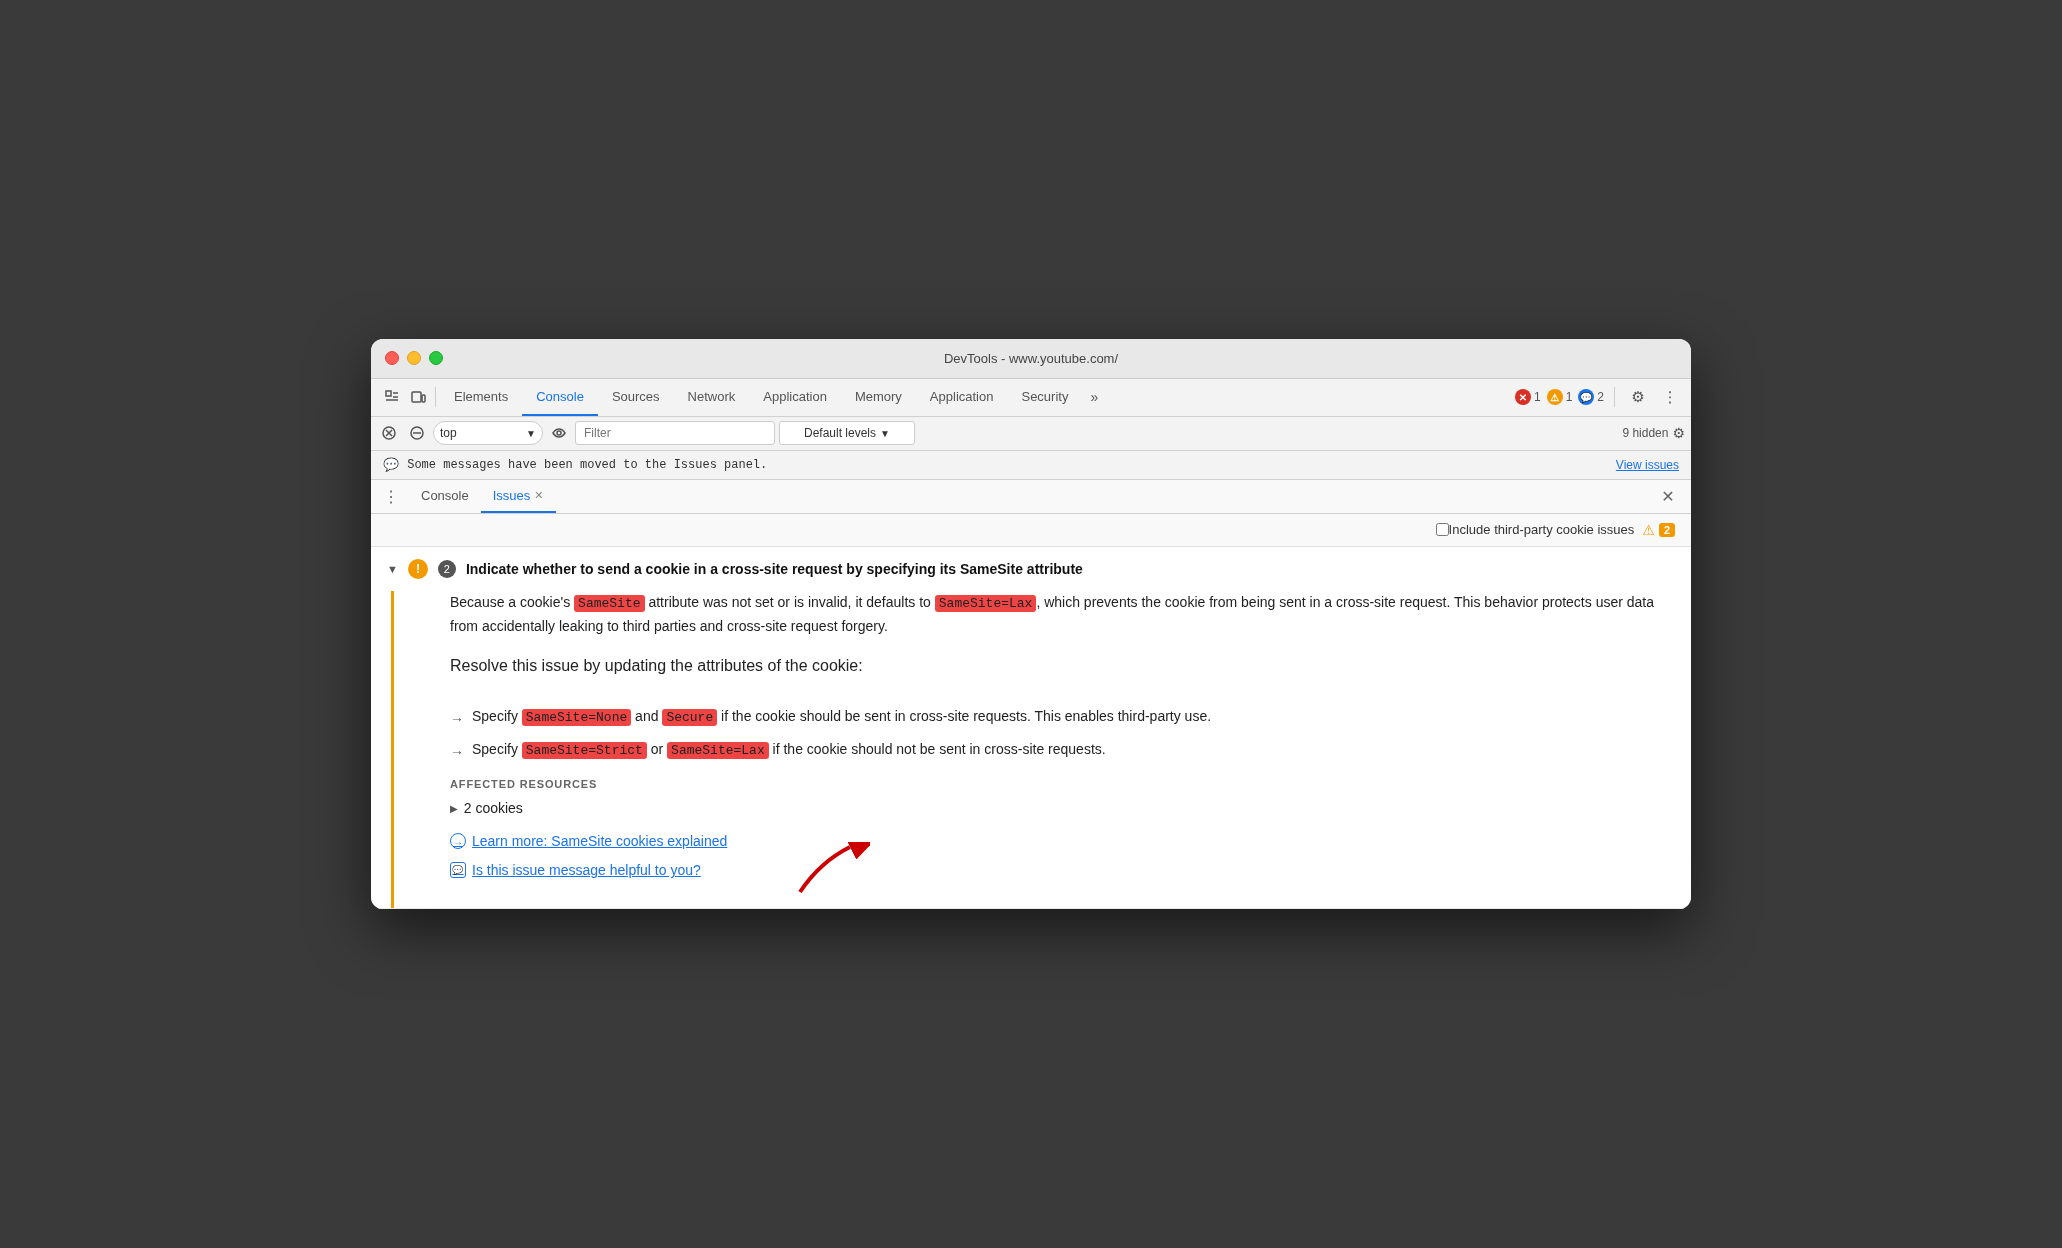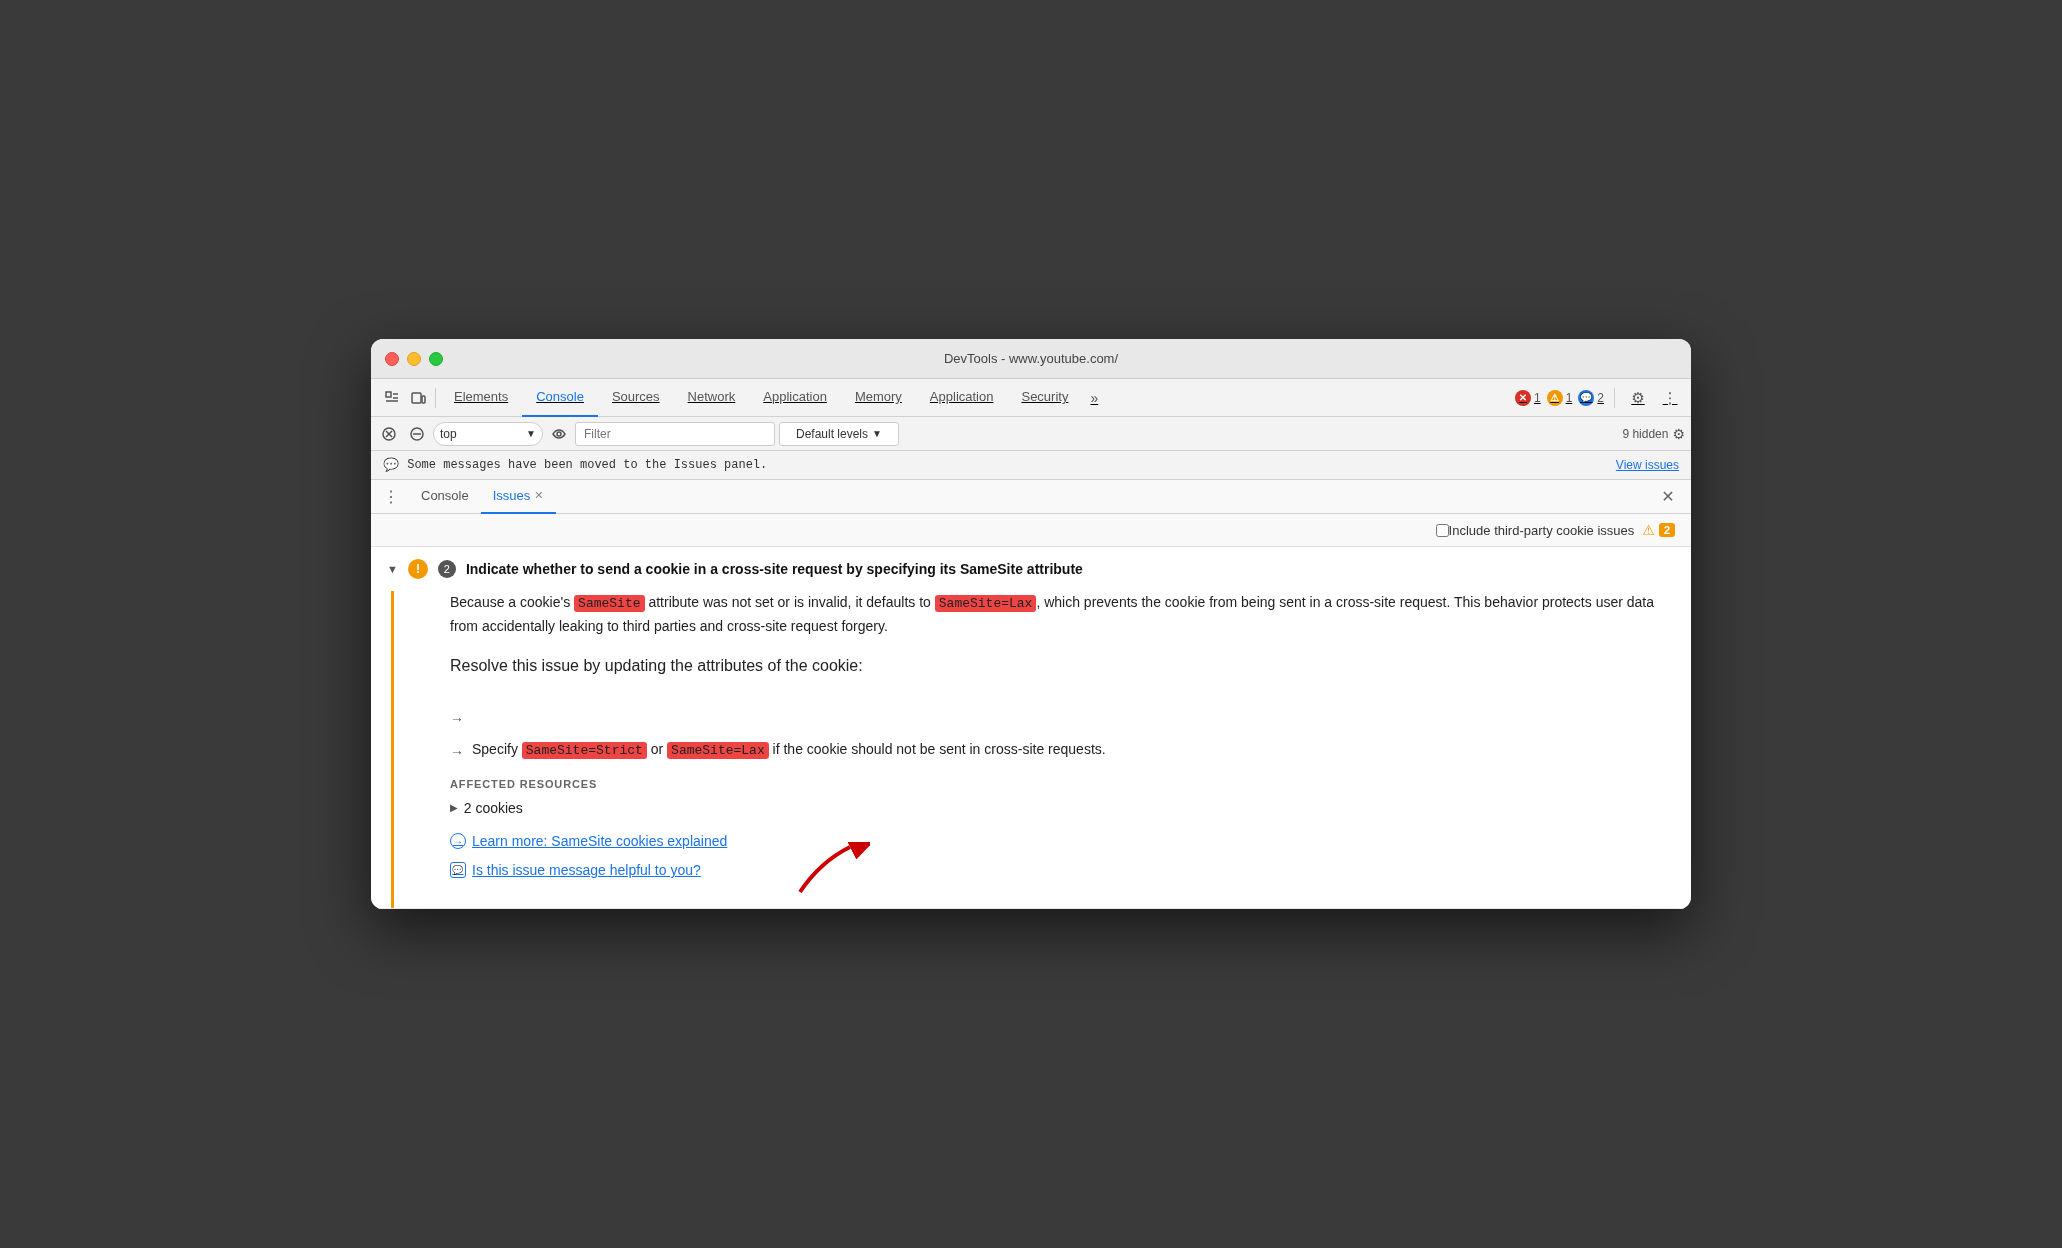--- a/index.html
+++ b/index.html
@@ -74,21 +74,20 @@
 
     
     .nav-tabs {
       display: flex;
       align-items: center;
       height: 38px;
       padding: 0 8px;
       gap: 0;
       background: #f3f3f3;
       border-bottom: 1px solid #d0d0d0;
-      text-decoration: underline;
     }
     .nav-tab {
       padding: 0 14px;
       height: 38px;
       display: flex;
       align-items: center;
       font-size: 13px;
       color: #555;
       cursor: pointer;
       border-bottom: 2px solid transparent;
@@ -202,21 +201,21 @@
       background: white;
       width: 200px;
       outline: none;
     }
     .levels-btn {
       display: flex;
       align-items: center;
       border: 1px solid #ccc;
       border-radius: 3px;
       height: 24px;
-      padding: 0 16px;
+      padding: 0 24px;
       font-size: 12px;
       color: #333;
       background: white;
       cursor: pointer;
       gap: 4px;
     }
     .hidden-count {
       margin-left: auto;
       font-size: 12px;
       color: #555;
@@ -668,20 +667,21 @@
 
       <div class="issue-body">
         <p class="issue-description">
           Because a cookie's <span class="code-inline">SameSite</span> attribute was not set or is invalid, it defaults to <span class="code-inline">SameSite=Lax</span>, which prevents the cookie from being sent in a cross-site request. This behavior protects user data from accidentally leaking to third parties and cross-site request forgery.
         </p>
 
         <p class="resolve-text">Resolve this issue by updating the attributes of the cookie:</p>
 
         <div class="bullet-item">
           <span class="bullet-arrow">→</span>
+          <span>Specify <span class="code-inline">SameSite=None</span> and <span class="code-inline">Secure</span> if the cookie should be sent in cross-site requests. This enables third-party use.</span>
         </div>
 
         <div class="bullet-item">
           <span class="bullet-arrow">→</span>
           <span>Specify <span class="code-inline">SameSite=Strict</span> or <span class="code-inline">SameSite=Lax</span> if the cookie should not be sent in cross-site requests.</span>
         </div>
 
         <div class="affected-resources">
           <div class="affected-label">AFFECTED RESOURCES</div>
           <div class="resource-item">

